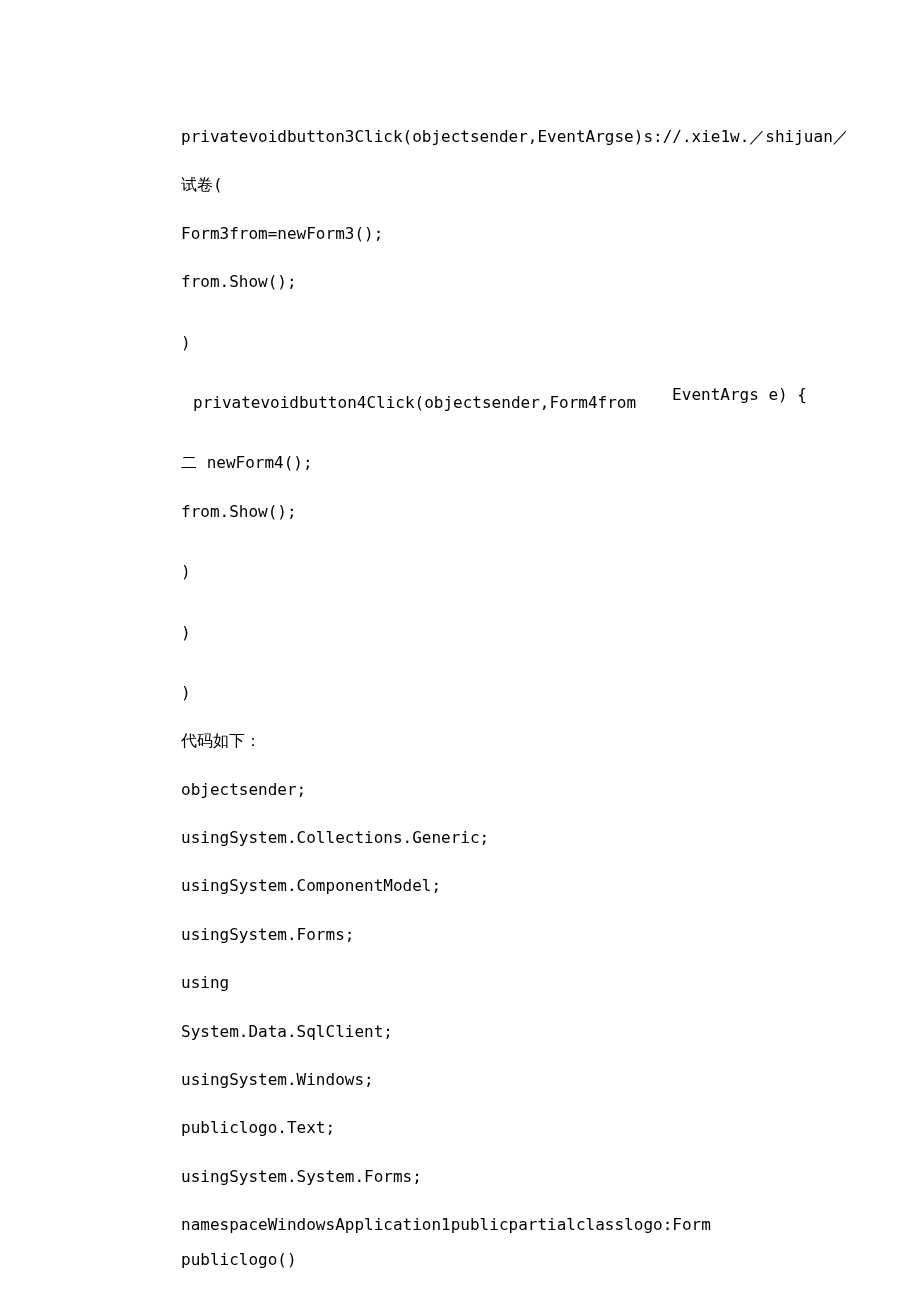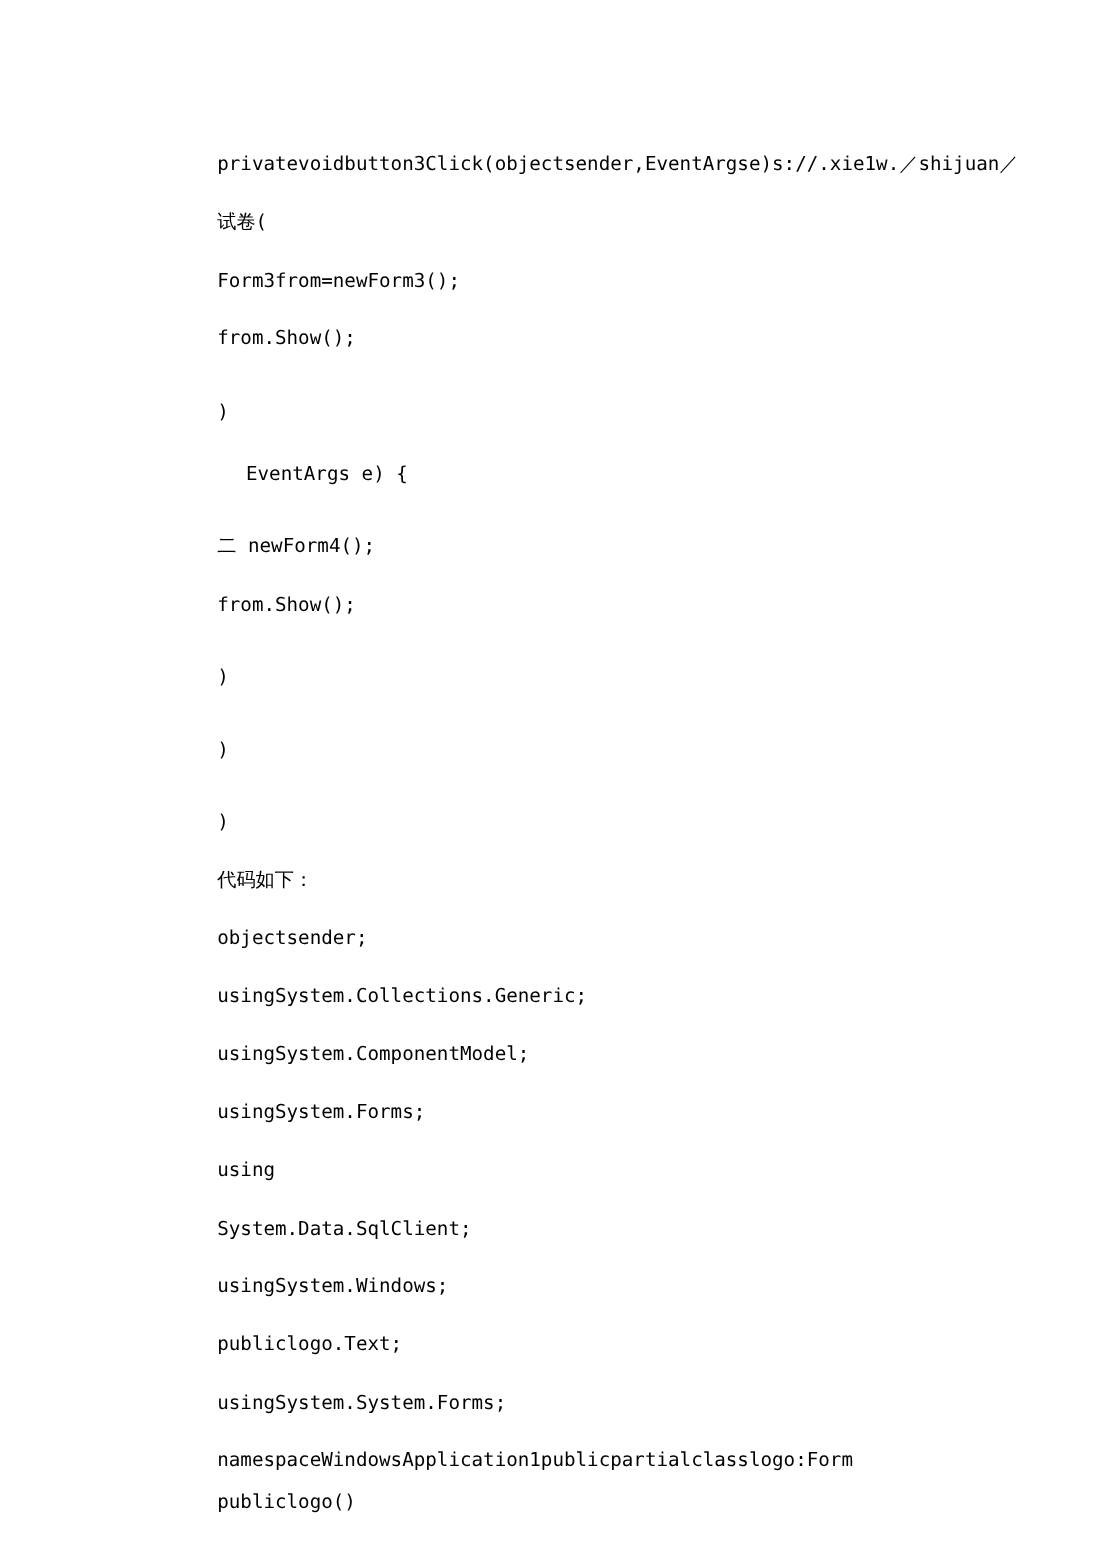--- a/index.html
+++ b/index.html
@@ -42,20 +42,21 @@
   </style>
 </head>
 <body>
 
 <div class="line">privatevoidbutton3Click(objectsender,EventArgse)s://.xie1w.／shijuan／</div>
 <div class="line">试卷(</div>
 <div class="line">Form3from=newForm3();</div>
 <div class="line line-tall">from.Show();</div>
 <div class="line">)</div>
 <div class="two-col">
+  <span class="left">privatevoidbutton4Click(objectsender,Form4from</span>
   <span class="right">EventArgs e) {</span>
 </div>
 <div class="line">二 newForm4();</div>
 <div class="line line-tall">from.Show();</div>
 <div class="line line-tall">)</div>
 <div class="line line-tall">)</div>
 <div class="line">)</div>
 <div class="line">代码如下：</div>
 <div class="line">objectsender;</div>
 <div class="line">usingSystem.Collections.Generic;</div>

